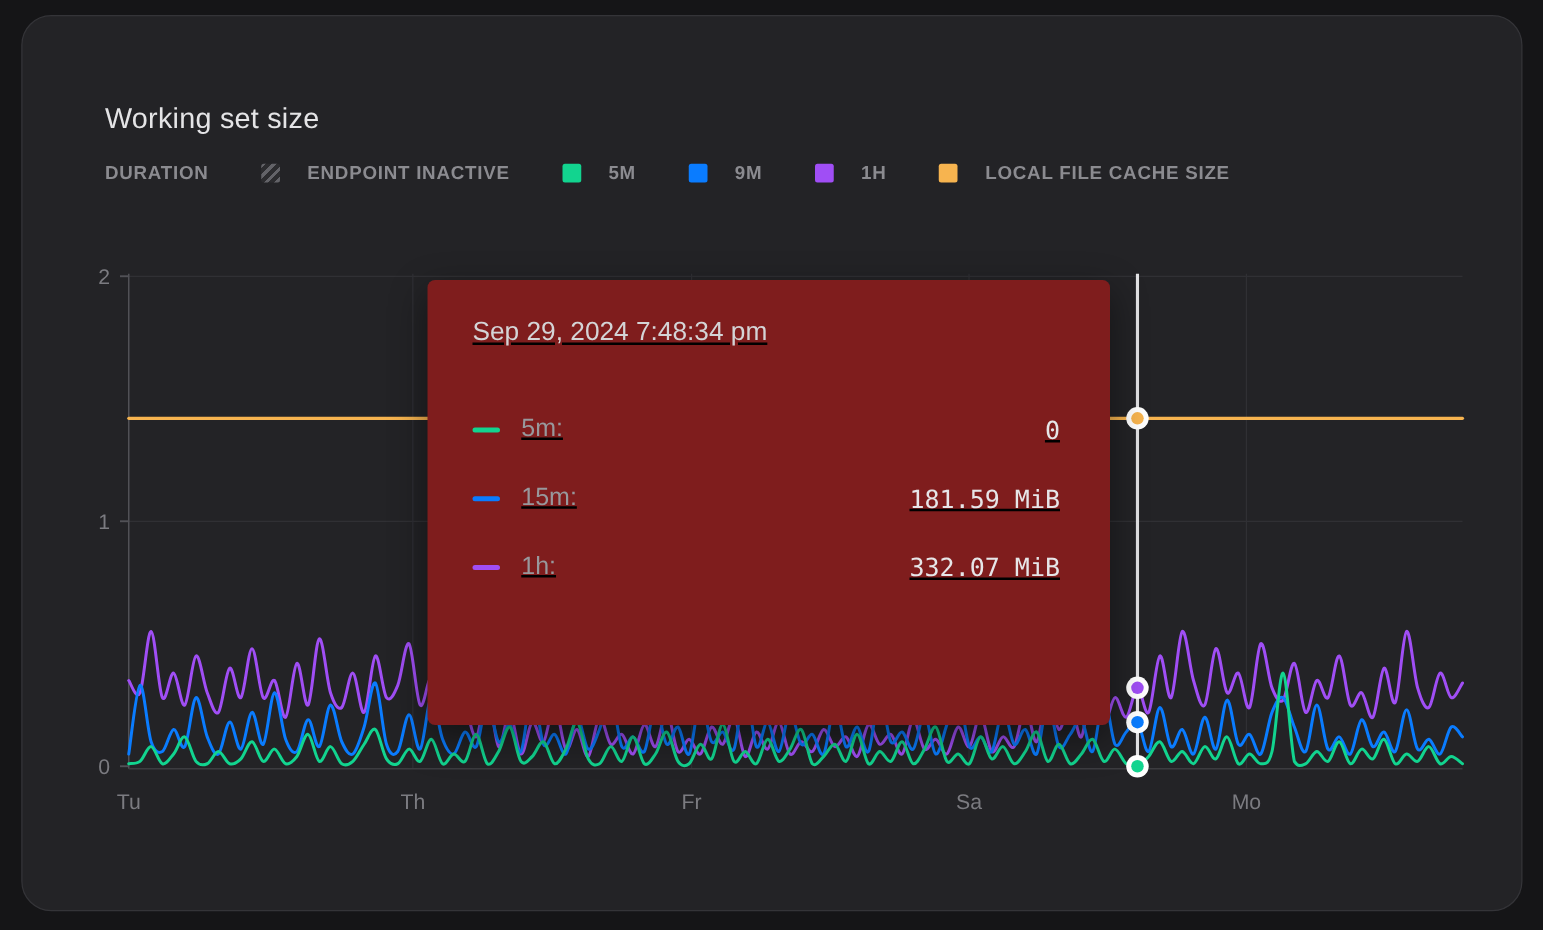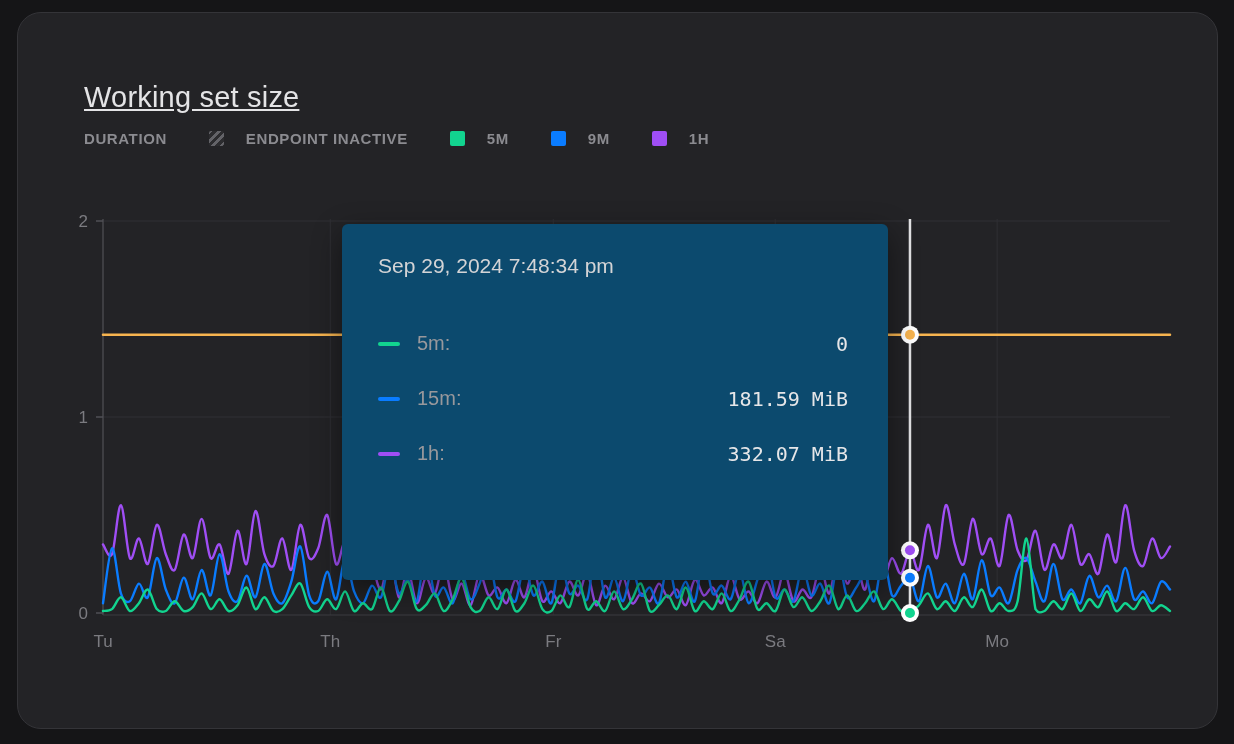--- a/index.html
+++ b/index.html
@@ -1,33 +1,33 @@
 <!DOCTYPE html>
 <html><head>
 <meta charset="utf-8">
 <style>
   * { margin:0; padding:0; box-sizing:border-box; }
   html,body { width:1234px; height:744px; background:#151517; overflow:hidden;
               font-family:"Liberation Sans", sans-serif; }
   .card { position:absolute; left:17px; top:12px; width:1201px; height:717px;
           background:#232326; border:1px solid #343438; border-radius:24px; }
-  .card-title { position:absolute; left:66px; top:68px; font-size:29px; font-weight:500;
-                color:#e4e4e6; letter-spacing:0.2px;text-decoration:underline; }
+  .card-title { position:absolute; left:66px; top:68px; font-size:23px; font-weight:500;
+                color:#e4e4e6; letter-spacing:0.2px; }
   .legend { position:absolute; left:66px; top:117px; display:flex; align-items:center;
             gap:42px; }
   .legend-duration { font-size:15px; font-weight:700; color:#8b8b90; letter-spacing:0.6px; }
   .legend-item { display:flex; align-items:center; gap:10px; cursor:pointer; }
   .legend-item .label { font-size:15px; font-weight:700; color:#8b8b90; letter-spacing:0.6px;padding-left:12px; }
   .swatch { width:15px; height:15px; border-radius:2px; }
   .swatch-hatch { background:repeating-linear-gradient(135deg,#636368 0 2.5px,#2c2c2f 2.5px 6px); }
   #chart-svg { position:absolute; left:0; top:0; width:1234px; height:744px; z-index:1; }
   .tooltip { position:absolute; left:342px; top:224px; width:546px; height:356px;
-             background:#0c4a6e; border-radius:6px; z-index:2;
+             background:#7f1d1d; border-radius:6px; z-index:2;
              box-shadow:0 10px 30px rgba(0,0,0,0.45);
-             padding:30px 40px 0 36px; }
+             padding:30px 40px 0 36px;text-decoration:underline; }
   .tooltip-title { font-size:21px; color:#d4d4d6; margin-bottom:38px; }
   .tooltip-row { height:55px; display:flex; align-items:center; }
   .tooltip-dash { width:22px; height:4px; border-radius:2px; flex:0 0 auto; }
   .tooltip-label { font-size:20px; color:#98989c; margin-left:17px; }
   .tooltip-value { font-size:20px; color:#e6e6e8; font-family:"DejaVu Sans Mono", monospace;
                    margin-left:auto; text-align:right; }
 </style>
 </head>
 <body>
 
@@ -45,20 +45,24 @@
       <span class="swatch" style="background-color: rgb(18, 212, 143);"></span>
       <span class="label">5M</span>
     </div>
     <div class="legend-item">
       <span class="swatch" style="background-color: rgb(10, 124, 255);"></span>
       <span class="label">9M</span>
     </div>
     <div class="legend-item">
       <span class="swatch" style="background-color: rgb(160, 78, 245);"></span>
       <span class="label">1H</span>
+    </div>
+    <div class="legend-item">
+      <span class="swatch" style="background-color: rgb(247, 180, 79);"></span>
+      <span class="label">LOCAL FILE CACHE SIZE</span>
     </div>
   </div>
 </div>
 
 <svg id="chart-svg" viewBox="0 0 1234 744" xmlns="http://www.w3.org/2000/svg">
     <line x1="103" y1="417" x2="1170" y2="417" stroke="#303034" stroke-width="1"></line>
     <line x1="103" y1="221" x2="1170" y2="221" stroke="#303034" stroke-width="1"></line>
     <line x1="330.27099999999996" y1="219" x2="330.27099999999996" y2="615" stroke="#303034" stroke-width="1"></line>
     <line x1="553.274" y1="219" x2="553.274" y2="615" stroke="#303034" stroke-width="1"></line>
     <line x1="775.21" y1="219" x2="775.21" y2="615" stroke="#303034" stroke-width="1"></line>

